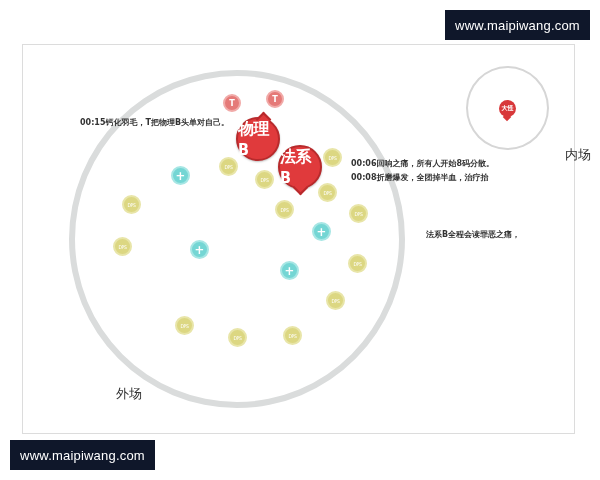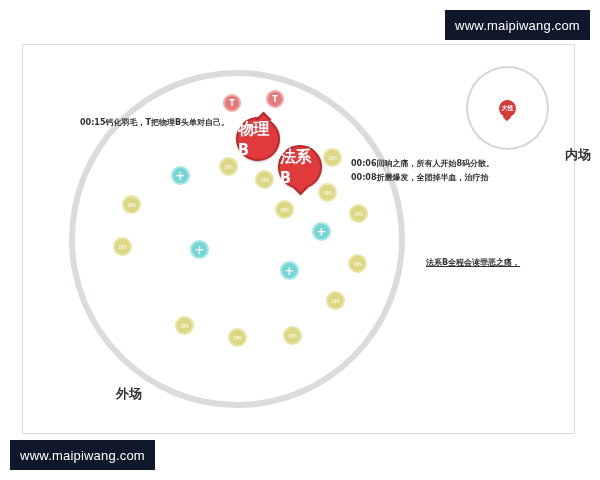--- a/index.html
+++ b/index.html
@@ -25,21 +25,21 @@
     }
     .outer-arena {
       left: 69px; top: 70px; width: 336px; height: 338px;
       border: 6px solid #dadcdc;
     }
     .inner-arena {
       left: 466px; top: 66px; width: 83px; height: 84px;
       border: 2px solid #d6d6d6;
     }
     .zone-label {
-      position: absolute; font-size: 13px; font-weight: bold; color: #333; padding-left: 28px;
+      position: absolute; font-size: 13px; font-weight: normal; color: #333; padding-left: 28px;
     }
     .note {
       position: absolute; font-size: 8px; font-weight: bold; color: #333;
       line-height: 14px; white-space: nowrap;
     }
     .marker {
       position: absolute; border-radius: 50%; box-sizing: border-box;
       display: flex; align-items: center; justify-content: center;
       color: #fff; font-family: "DejaVu Sans Condensed", "DejaVu Sans", sans-serif;
     }
@@ -90,21 +90,21 @@
 <div class="zone-label" style="left:88px; top:385px;">外场</div>
 <div class="zone-label" style="left:537px; top:146px;">内场</div>
 
 <div class="note" style="left:80px; top:116px;">
   <div>00:15钙化羽毛，T把物理B头单对自己。</div>
 </div>
 <div class="note" style="left:351px; top:157px;">
   <div>00:06回响之痛，所有人开始8码分散。</div>
   <div>00:08折磨爆发，全团掉半血，治疗抬</div>
 </div>
-<div class="note" style="left:426px; top:254px; line-height:17px;text-decoration:underline;">
+<div class="note" style="left:426px; top:226px; line-height:17px;">
   <div>法系B全程会读罪恶之痛，</div>
 </div>
 
 <div class="marker tank" style="left:223px; top:94px;">
     <span>T</span>
   </div>
 <div class="marker tank" style="left:266px; top:90px;">
     <span>T</span>
   </div>
 

